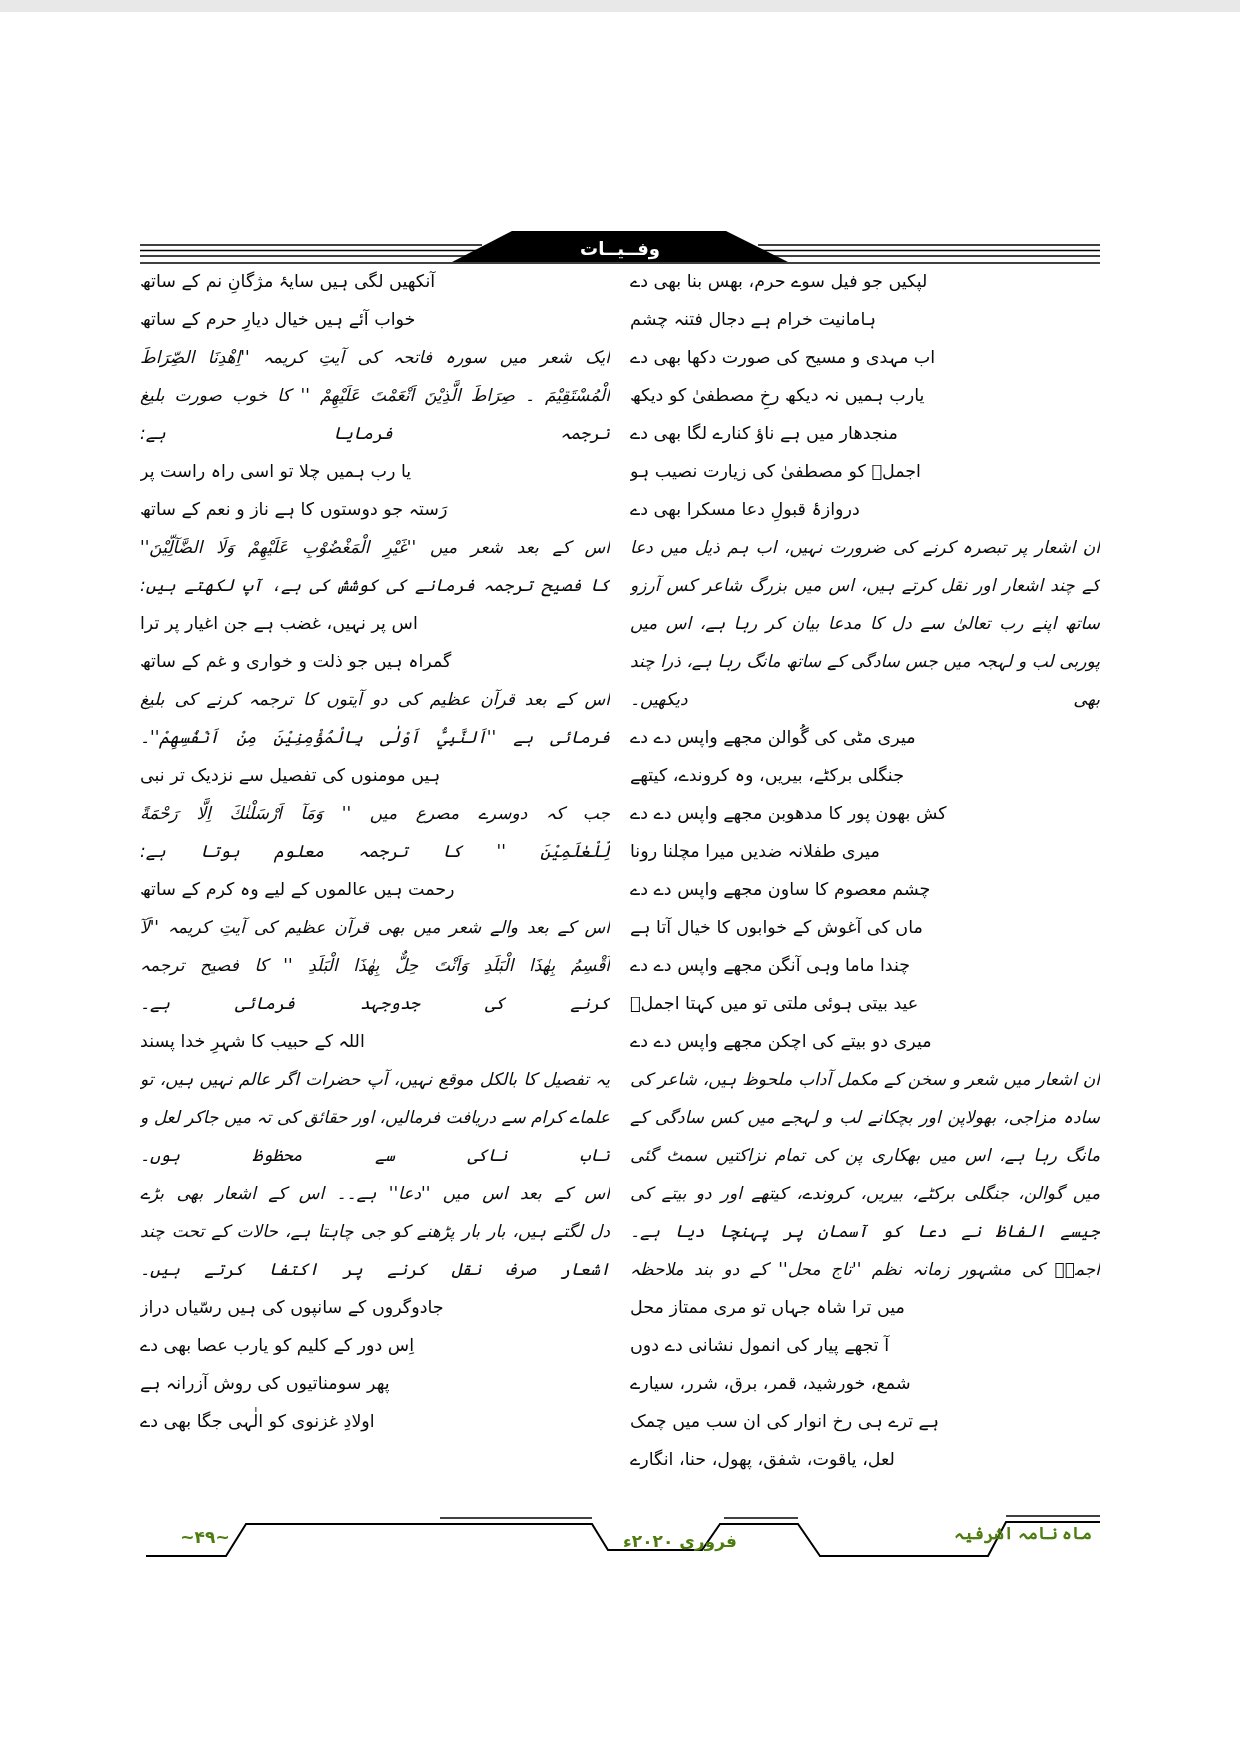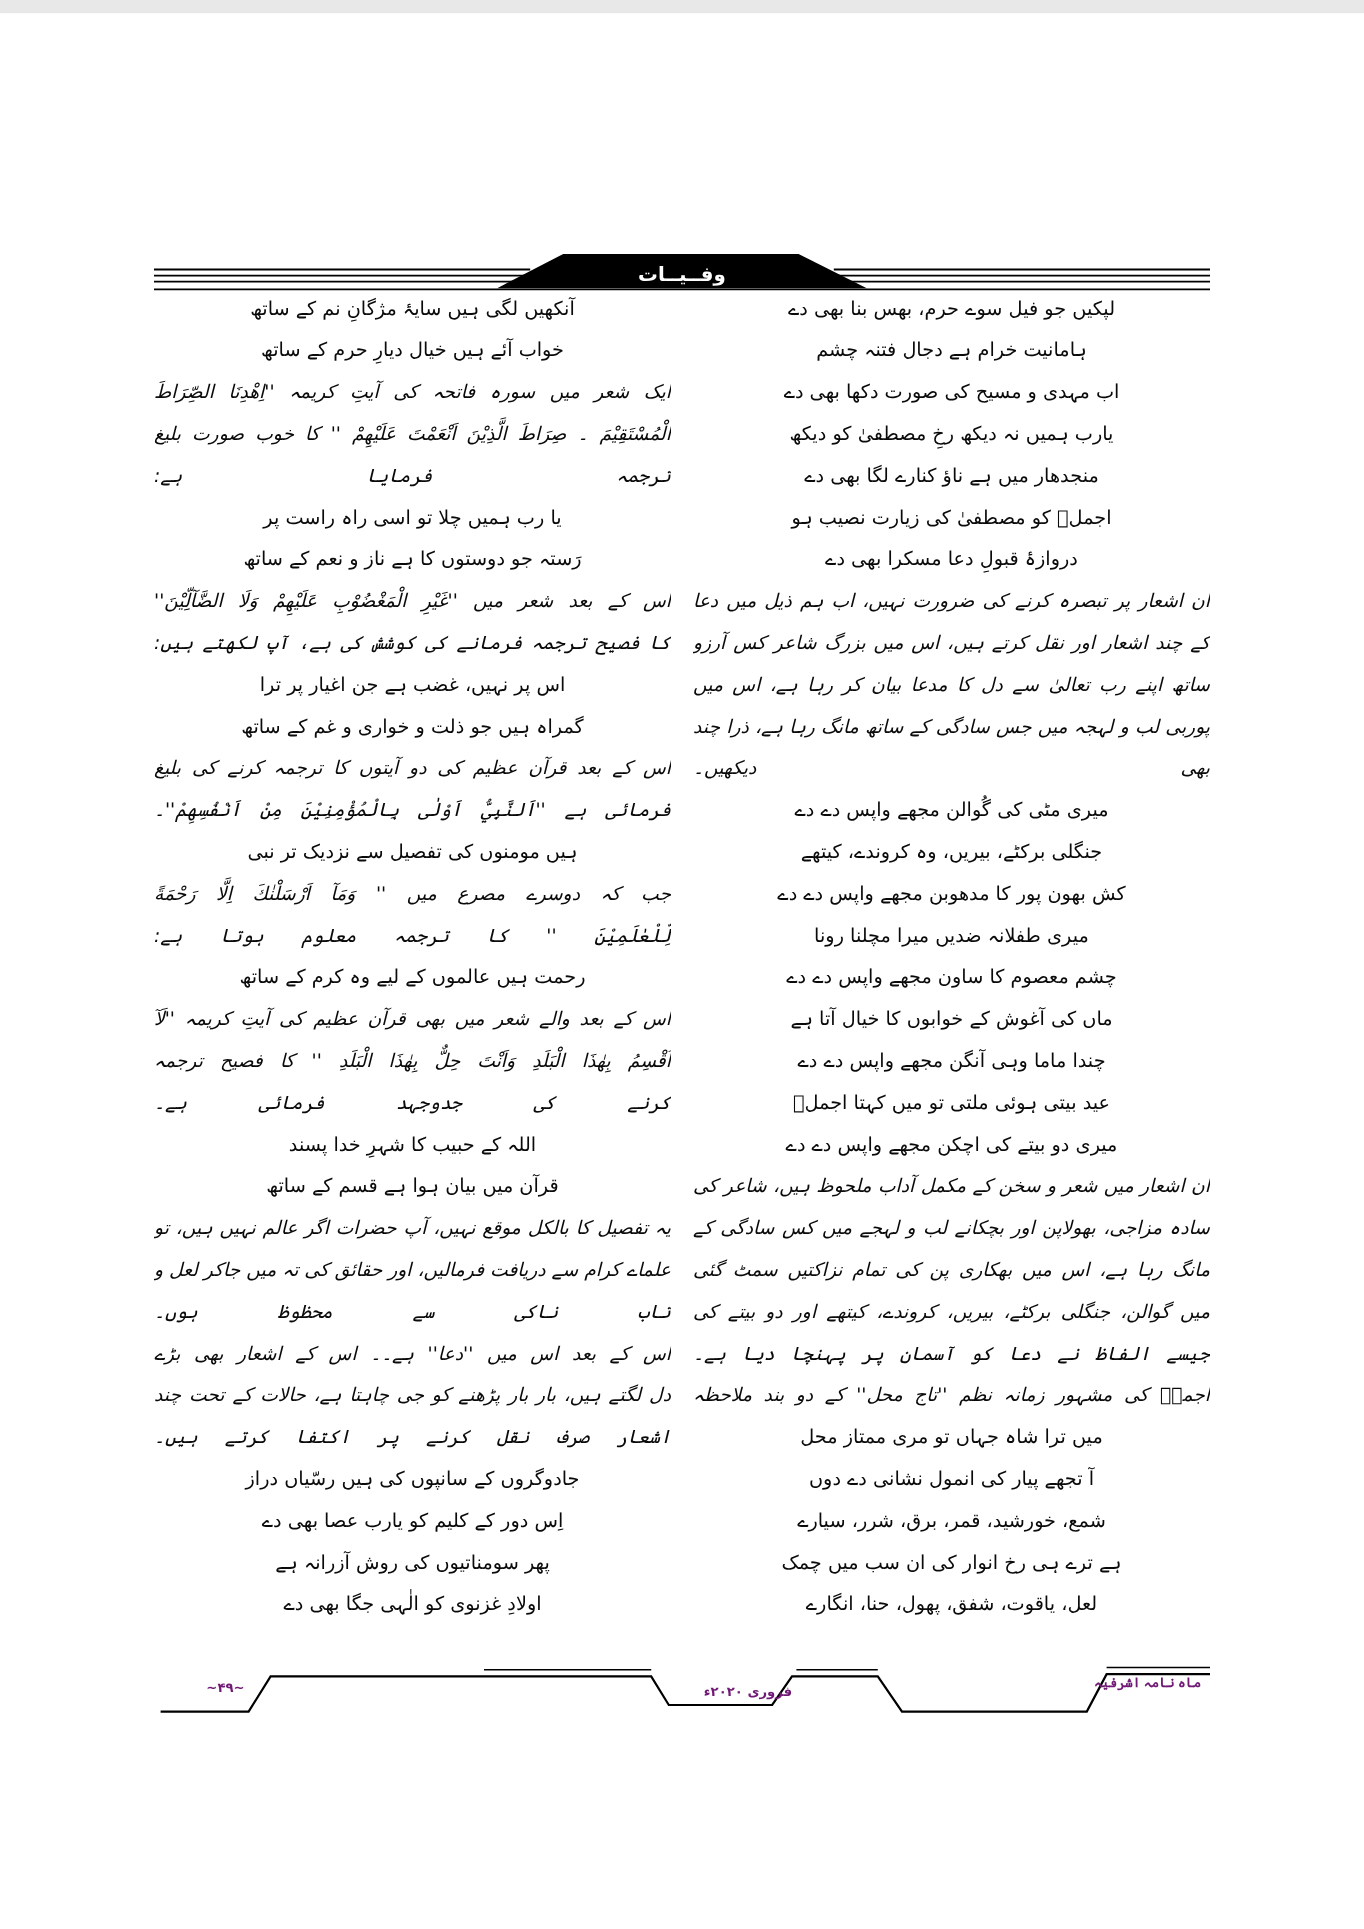--- a/index.html
+++ b/index.html
@@ -19,27 +19,27 @@
     position:absolute;top:250px;left:140px;width:960px;
     display:flex;flex-direction:row-reverse;gap:20px;direction:rtl;
   }
   .col{width:470px;}
   .line{
     height:38px;line-height:38px;
     direction:rtl;unicode-bidi:plaintext;
     overflow:hidden;white-space:nowrap;
     font-size:17px;color:#0a0a0a;
   }
-  .poetry{text-align:center;font-size:17.5px;}
+  .poetry{text-align:left;font-size:17.5px;}
   .prose{text-align:justify;text-align-last:justify;white-space:normal;font-style:italic;}
   
   .footer-orn{position:absolute;top:1500px;left:140px;width:960px;height:60px;}
   .footer-label{
-    position:absolute;font-size:12px;font-weight:bold;direction:rtl;
-    white-space:nowrap;color:#701a75;
+    position:absolute;font-size:17px;font-weight:bold;direction:rtl;
+    white-space:nowrap;color:#4d7c0f;
   }
   .footer-magazine{top:1511px;left:990px;font-family:Liberation Serif, serif;}
   .footer-date{top:1519px;left:600px;width:160px;text-align:center;}
   .footer-pagenum{top:1515px;left:160px;width:90px;text-align:center;}
 </style>
 </head>
 <body>
 
 <div class="page">
 
@@ -73,21 +73,20 @@
         <div class="line prose">اس کے بعد قرآن عظیم کی دو آیتوں کا ترجمہ کرنے کی بلیغ کوشش</div>
         <div class="line prose">فرمائی ہے ''اَلنَّبِيُّ اَوْلٰى بِالْمُؤْمِنِيْنَ مِنْ اَنْفُسِهِمْ''۔</div>
         <div class="line poetry">ہیں مومنوں کی تفصیل سے نزدیک تر نبی</div>
         <div class="line prose">جب کہ دوسرے مصرع میں '' وَمَآ اَرْسَلْنٰكَ اِلَّا رَحْمَةً</div>
         <div class="line prose">لِّلْعٰلَمِيْنَ '' کا ترجمہ معلوم ہوتا ہے:</div>
         <div class="line poetry">رحمت ہیں عالموں کے لیے وہ کرم کے ساتھ</div>
         <div class="line prose">اس کے بعد والے شعر میں بھی قرآن عظیم کی آیتِ کریمہ ''لَآ</div>
         <div class="line prose">اُقْسِمُ بِهٰذَا الْبَلَدِ وَاَنْتَ حِلٌّ بِهٰذَا الْبَلَدِ '' کا فصیح ترجمہ</div>
         <div class="line prose">کرنے کی جدوجہد فرمائی ہے۔</div>
         <div class="line poetry">اللہ کے حبیب کا شہرِ خدا پسند</div>
-        <div class="line poetry">قرآن میں بیان ہوا ہے قسم کے ساتھ</div>
         <div class="line prose">یہ تفصیل کا بالکل موقع نہیں، آپ حضرات اگر عالم نہیں ہیں، تو</div>
         <div class="line prose">علماے کرام سے دریافت فرمالیں، اور حقائق کی تہ میں جاکر لعل و گہر کی</div>
         <div class="line prose">تاب ناکی سے محظوظ ہوں۔</div>
         <div class="line prose">اس کے بعد اس میں ''دعا'' ہے۔۔ اس کے اشعار بھی بڑے</div>
         <div class="line prose">دل لگتے ہیں، بار بار پڑھنے کو جی چاہتا ہے، حالات کے تحت چند</div>
         <div class="line prose">اشعار صرف نقل کرنے پر اکتفا کرتے ہیں۔</div>
         <div class="line poetry">جادوگروں کے سانپوں کی ہیں رسّیاں دراز</div>
         <div class="line poetry">اِس دور کے کلیم کو یارب عصا بھی دے</div>
         <div class="line poetry">پھر سومناتیوں کی روش آزرانہ ہے</div>
         <div class="line poetry">اولادِ غزنوی کو الٰہی جگا بھی دے</div>

